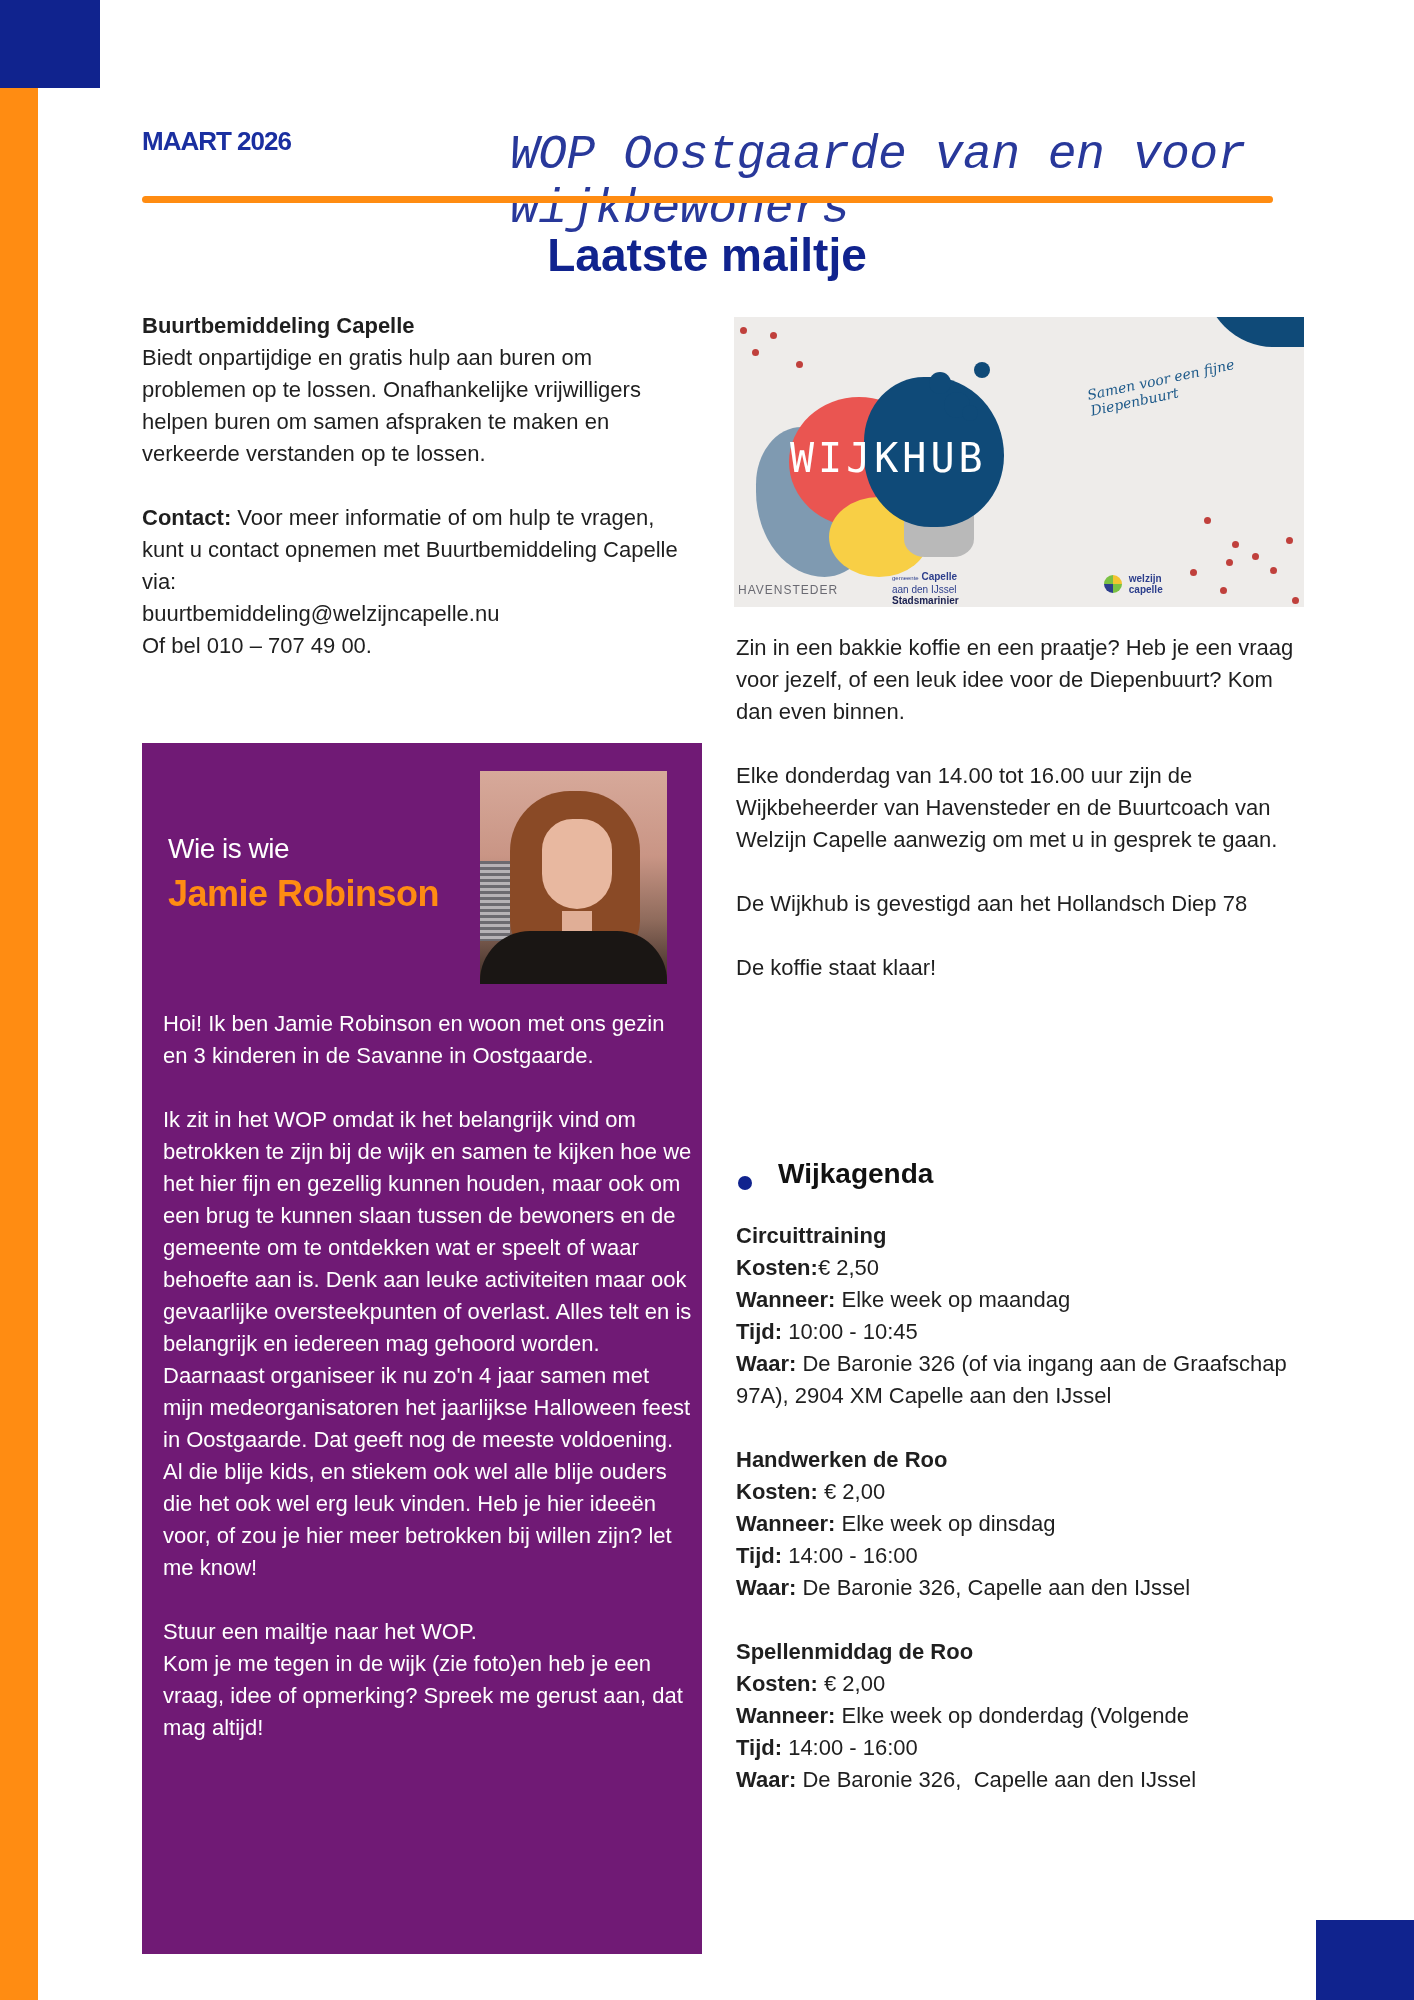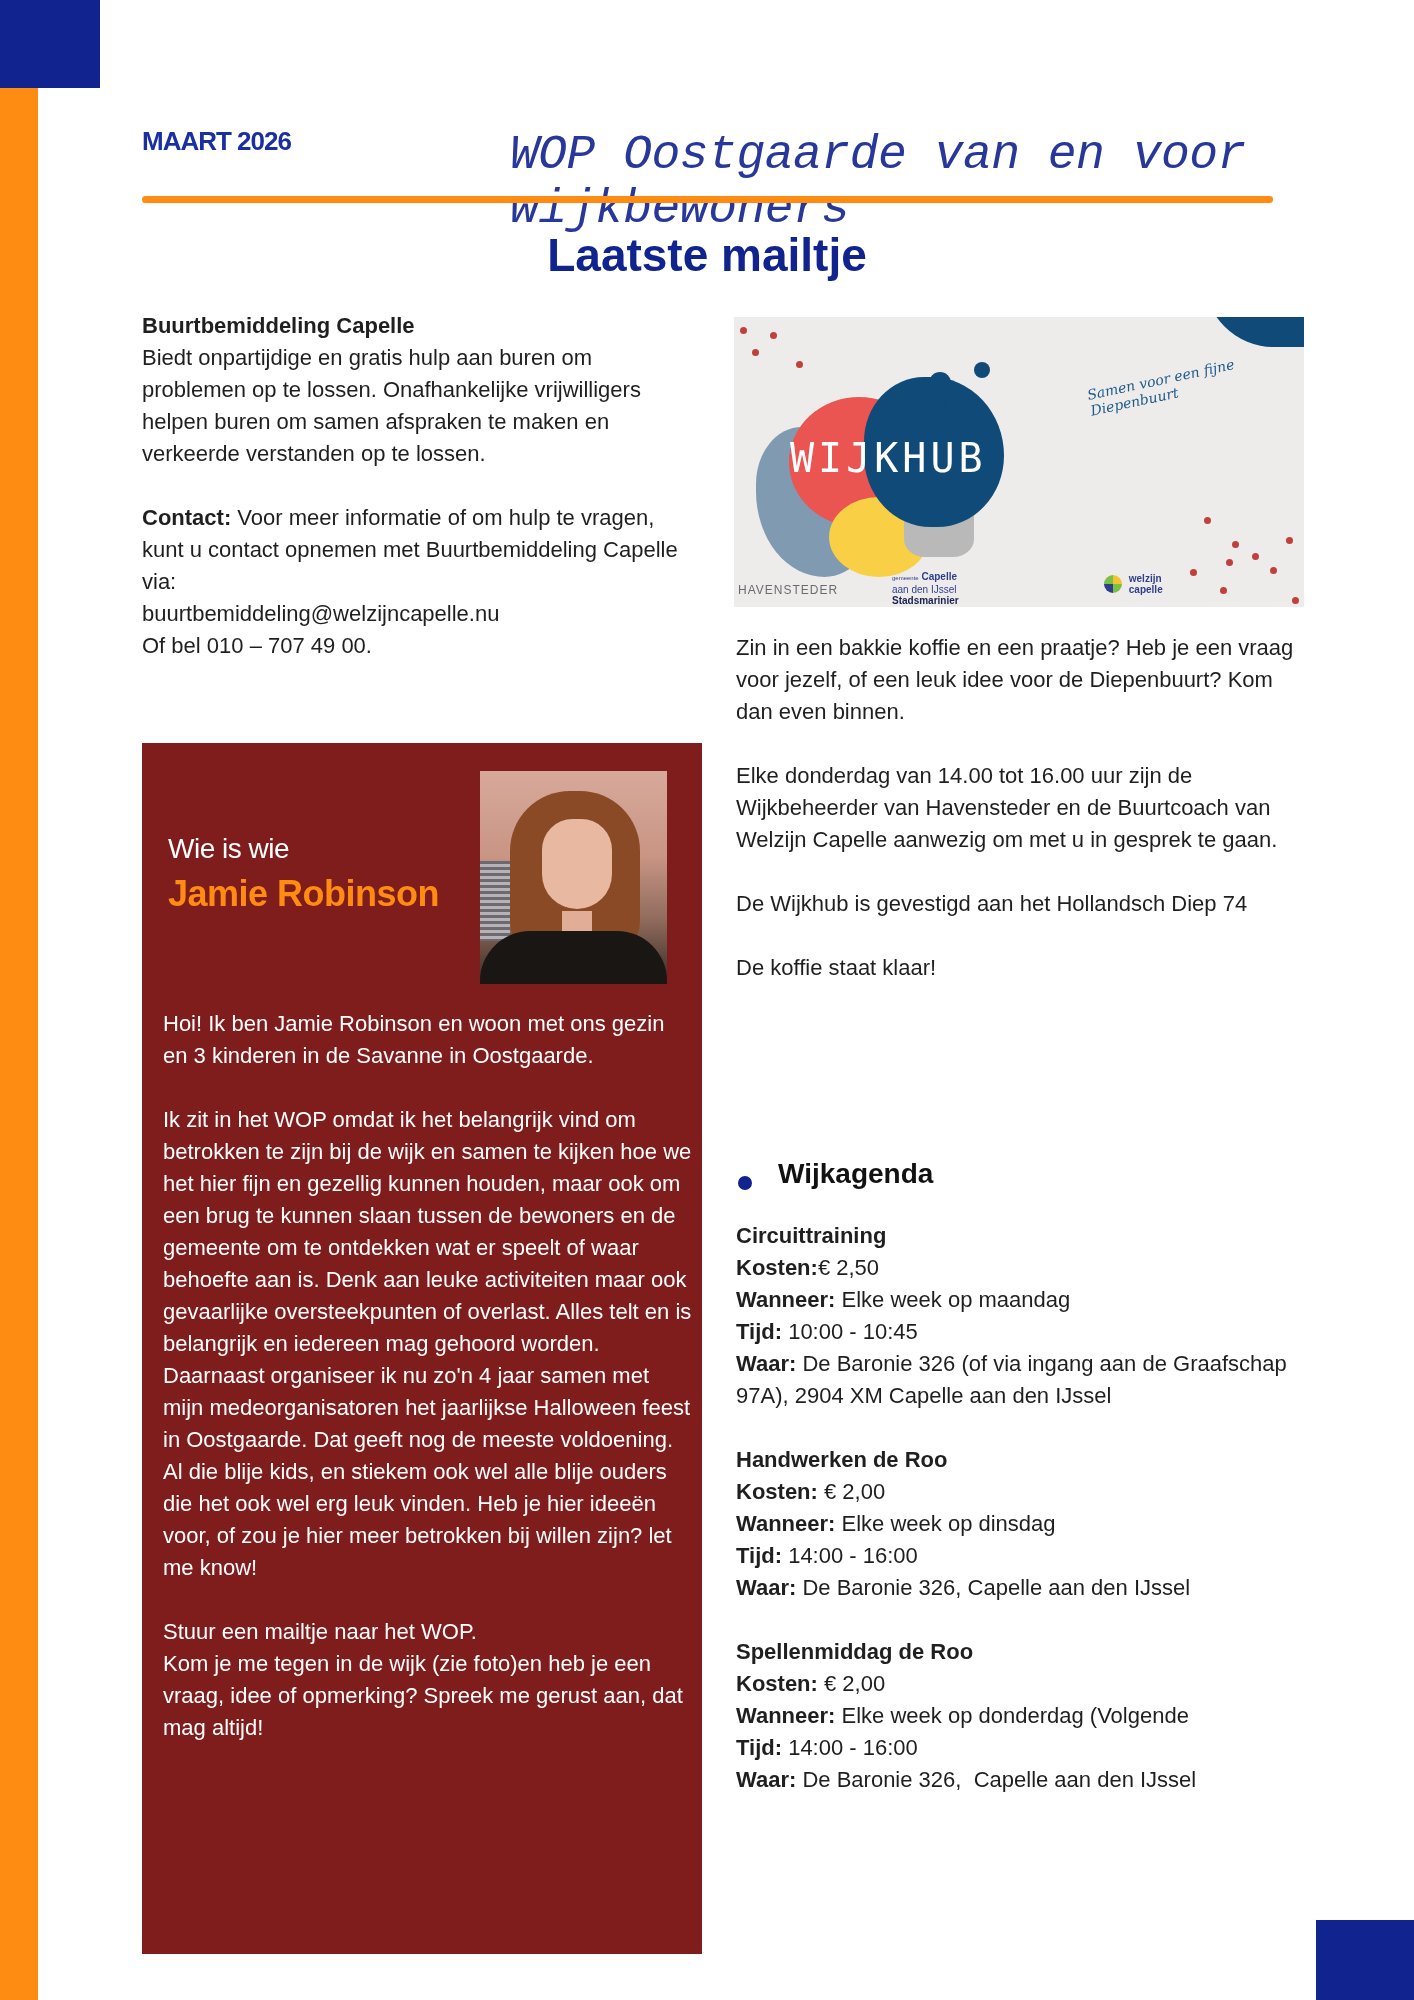--- a/index.html
+++ b/index.html
@@ -15,21 +15,21 @@
     .rule { position: absolute; left: 142px; top: 196px; width: 1131px; height: 7px; background: #ff8c12; border-radius: 4px; }
     .section-title { position: absolute; left: 0; width: 1414px; top: 228px; text-align: center; font-size: 46px; font-weight: 700; color: #10238e; padding-left: 0; }
     .section-title span { display: inline-block; margin-left: 0; transform: translateX(0px); }
 
     .col-text { font-size: 22px; line-height: 32px; color: #1f1f1f; }
     .left-news { position: absolute; left: 142px; top: 310px; width: 560px; }
     .left-news .title { font-weight: 700; }
     .left-news p { margin: 0; }
     .gap { height: 32px; }
 
-    .wie-box { position: absolute; left: 142px; top: 743px; width: 560px; height: 1211px; background: #7f1d1d; color: #ffffff; }
+    .wie-box { position: absolute; left: 142px; top: 743px; width: 560px; height: 1211px; background: #701a75; color: #ffffff; }
     .wie-label { position: absolute; left: 26px; top: 90px; font-size: 28px; font-weight: 400; color: #ffffff; letter-spacing: -0.5px; }
     .wie-name { position: absolute; left: 26px; top: 130px; font-size: 36px; font-weight: 700; color: #ff8c12; letter-spacing: -0.5px; }
     .photo { position: absolute; left: 338px; top: 28px; width: 187px; height: 213px; overflow: hidden;
              background: linear-gradient(180deg, #d7a99a 0%, #c99585 40%, #8f6b5c 70%, #3a2a24 100%); }
     .photo .hair { position: absolute; left: 30px; top: 20px; width: 130px; height: 170px; border-radius: 60px 60px 40px 40px; background: #8a4a26; }
     .photo .face { position: absolute; left: 62px; top: 48px; width: 70px; height: 90px; border-radius: 35px 35px 40px 40px; background: #e8b8a0; }
     .photo .body { position: absolute; left: 0; top: 160px; width: 187px; height: 60px; background: #1a1614; border-radius: 50px 50px 0 0; }
     .photo .neck { position: absolute; left: 82px; top: 140px; width: 30px; height: 40px; background: #e0ae96; }
     .photo .window { position: absolute; left: 0; top: 90px; width: 30px; height: 80px; background: repeating-linear-gradient(180deg, #6c6a70 0 3px, #b6b2b6 3px 6px); }
     .wie-body { position: absolute; left: 21px; top: 265px; width: 530px; font-size: 22px; line-height: 32px; color: #ffffff; }
@@ -138,21 +138,21 @@
       <span>capelle</span>
     </span>
   </div>
 </div>
 
 <div class="right-col col-text">
   <p>Zin in een bakkie koffie en een praatje? Heb je een vraag voor jezelf, of een leuk idee voor de Diepenbuurt? Kom dan even binnen.</p>
   <div class="gap"></div>
   <p>Elke donderdag van 14.00 tot 16.00 uur zijn de Wijkbeheerder van Havensteder en de Buurtcoach van Welzijn Capelle aanwezig om met u in gesprek te gaan.</p>
   <div class="gap"></div>
-  <p>De Wijkhub is gevestigd aan het Hollandsch Diep 74</p>
+  <p>De Wijkhub is gevestigd aan het Hollandsch Diep 78</p>
   <div class="gap"></div>
   <p>De koffie staat klaar!</p>
 </div>
 
 <div class="agenda-head">
   <span class="agenda-bullet"></span>
   <span class="agenda-title">Wijkagenda</span>
 </div>
 <div class="agenda col-text">
   <div class="event">

